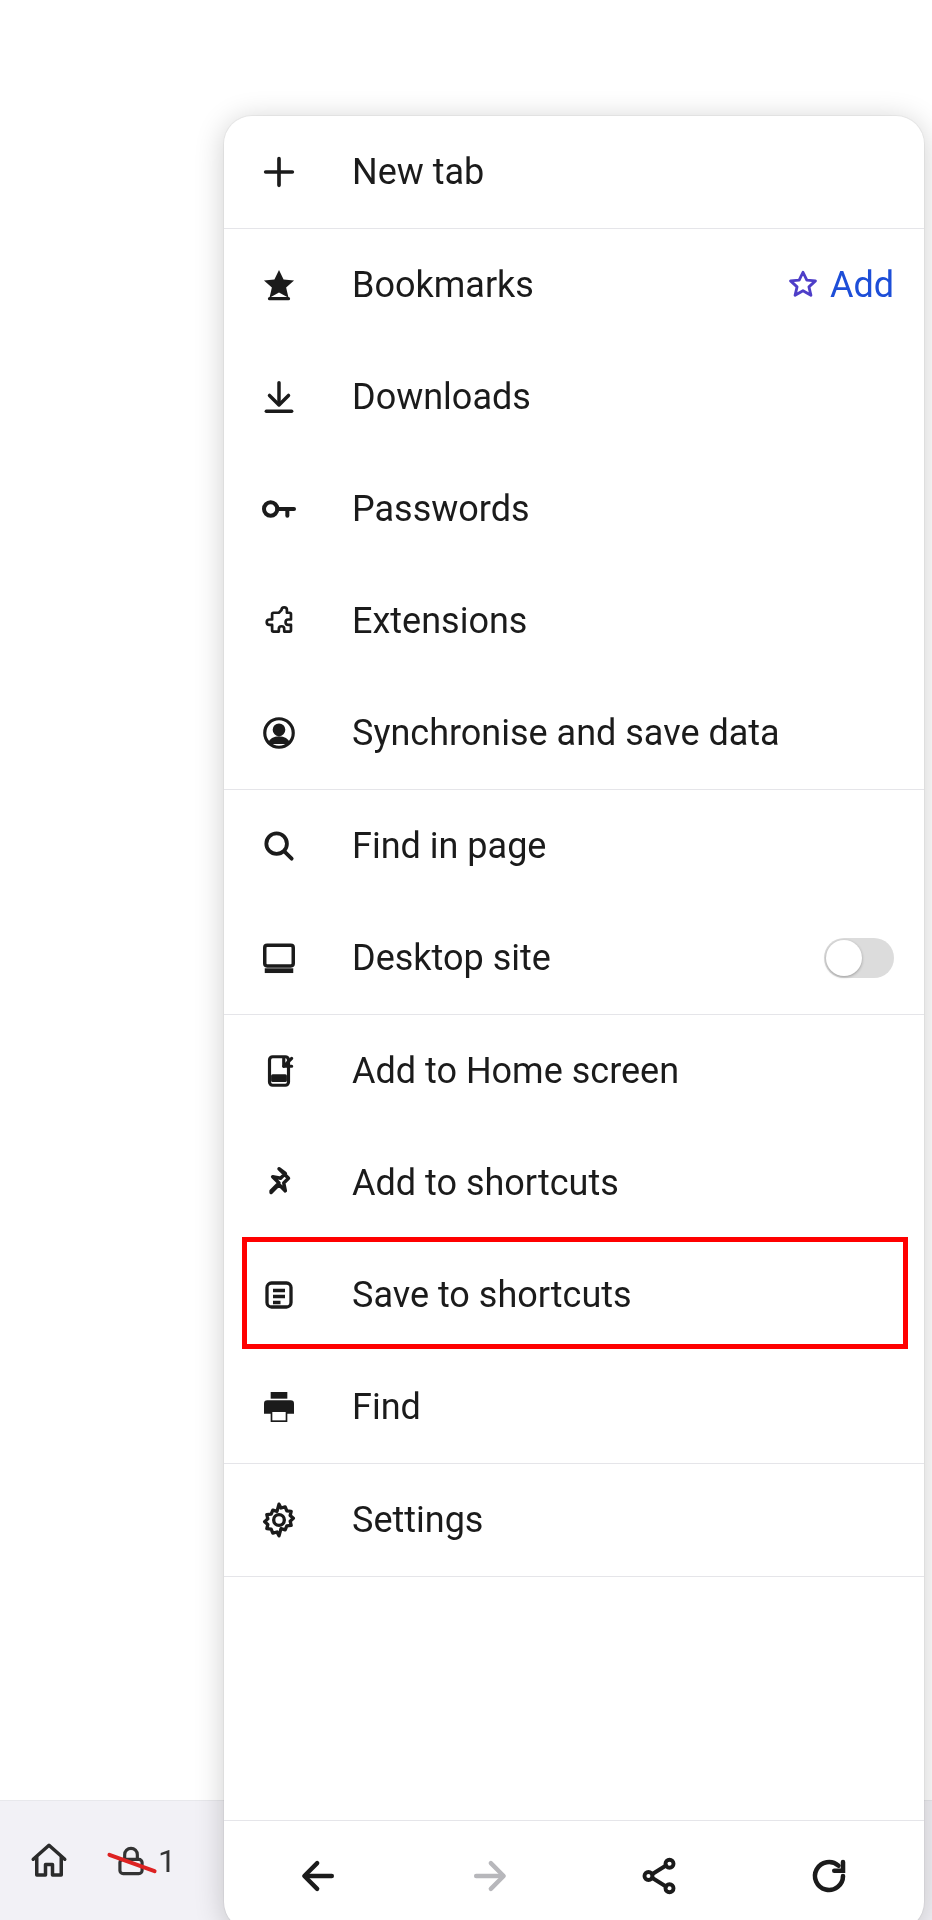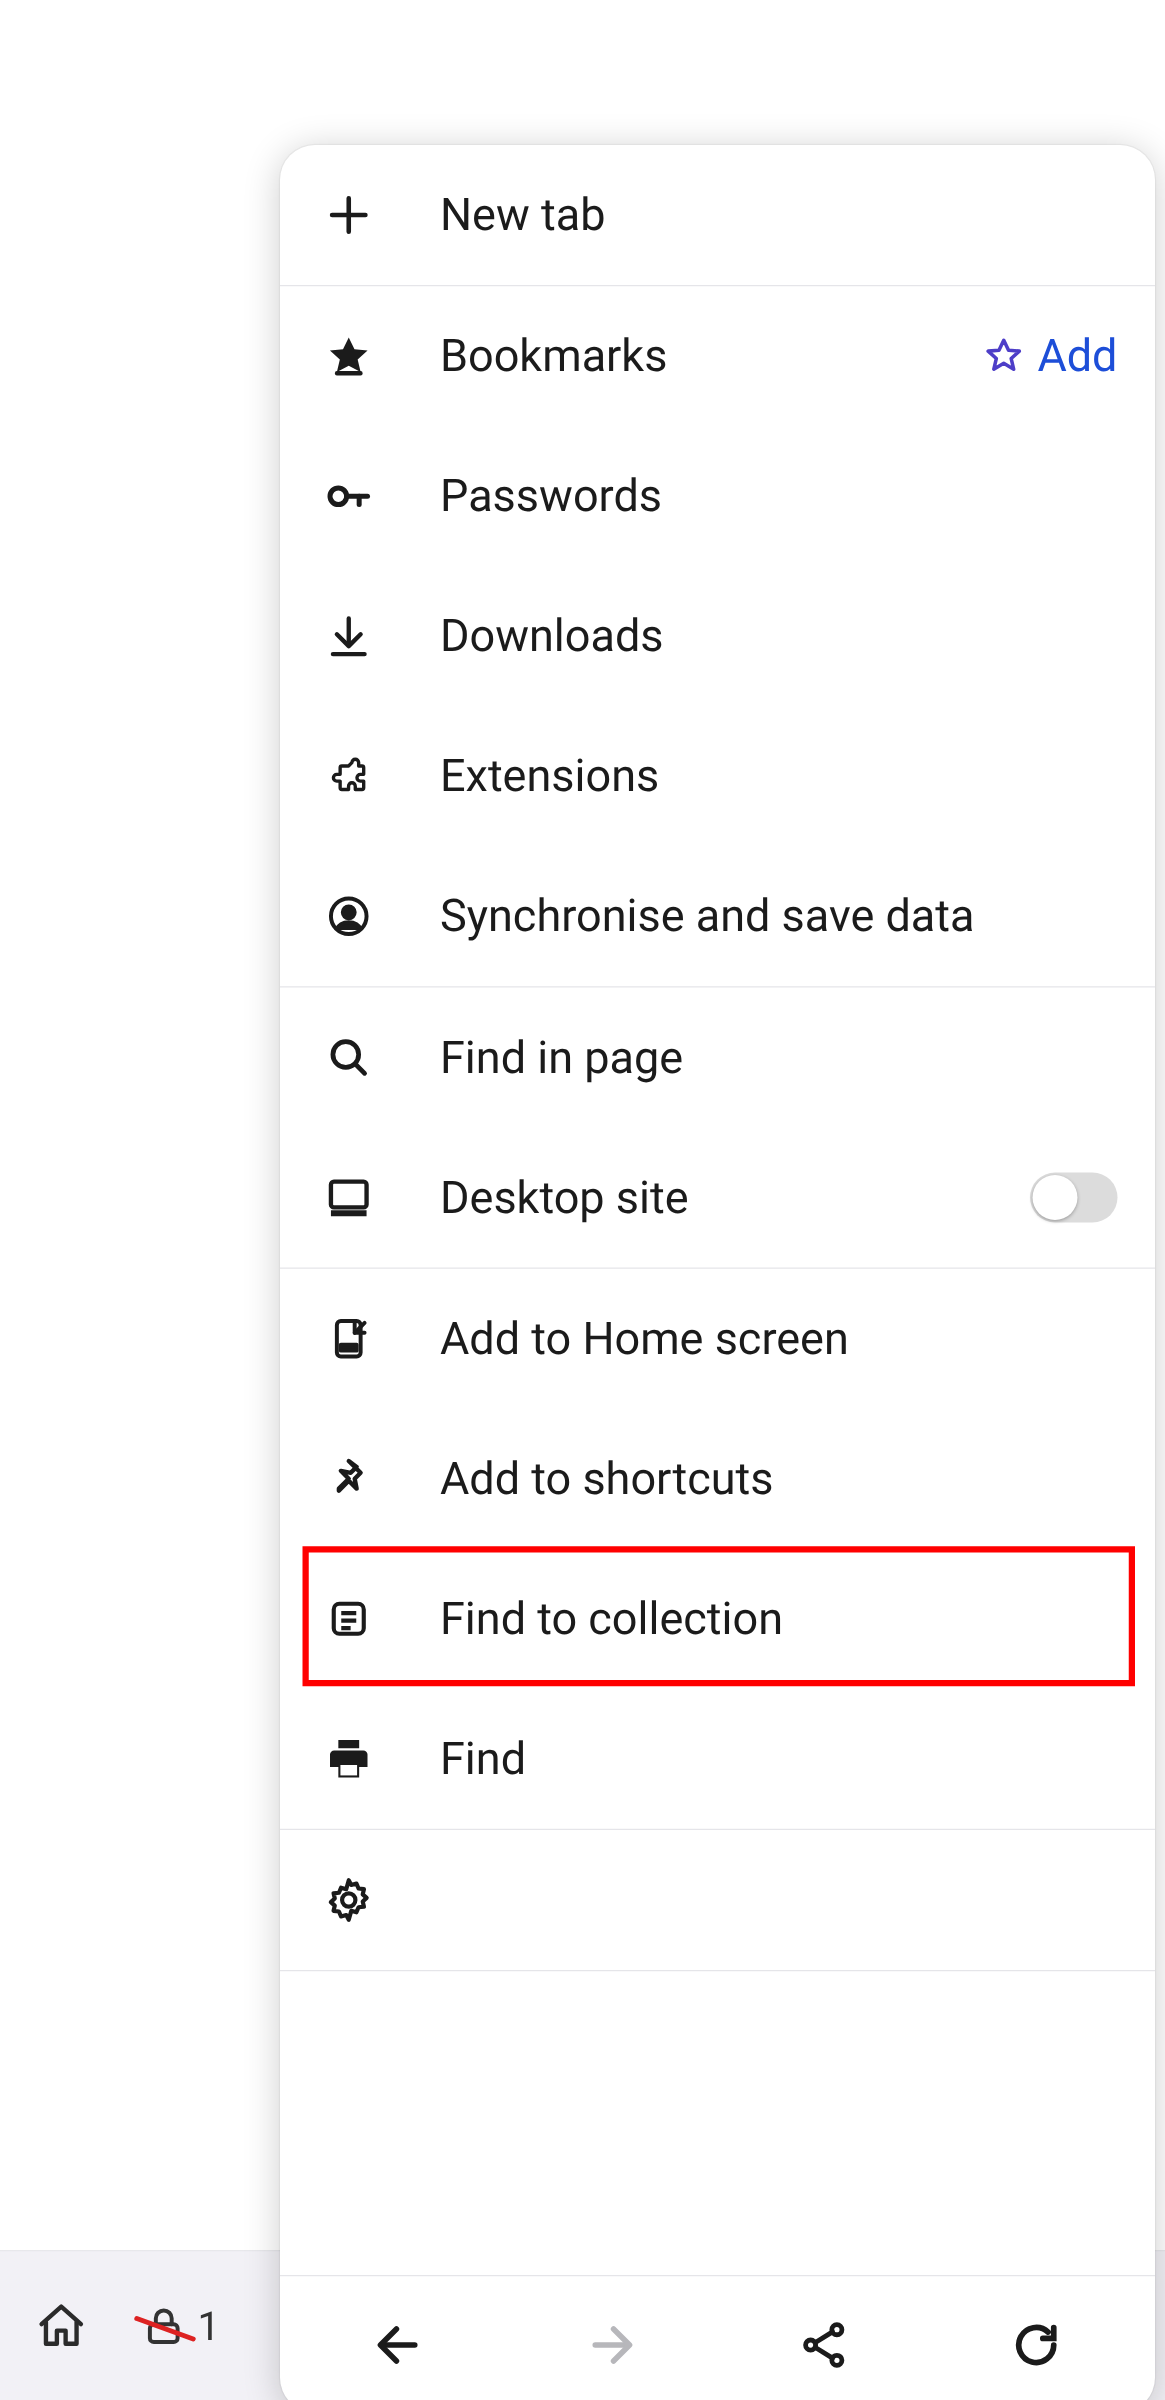--- a/index.html
+++ b/index.html
@@ -114,38 +114,38 @@
               <path d="M12 3l2.7 5.6 6.1.5-4.6 4.2 1.4 6L12 16l-5.6 3.3 1.4-6L3.2 9.1l6.1-.5z"></path>
             </svg>
         </span>
         <span>Add</span>
       </span>
     </div>
 
 
     <div class="menu-item">
       <span class="icon">
+        <svg viewBox="0 0 24 24" width="38" height="38" fill="none" stroke="currentColor" stroke-width="2.2" stroke-linecap="round" stroke-linejoin="round">
+            <path d="M12 3v12"></path>
+            <path d="M6 11l6 6 6-6"></path>
+            <path d="M4 21h16"></path>
+          </svg>
+      </span>
+      <span class="label">Downloads</span>
+    </div>
+
+    <div class="menu-item">
+      <span class="icon">
         <svg viewBox="0 0 24 24" width="40" height="40" fill="none" stroke="currentColor" stroke-width="2.4" stroke-linecap="round">
             <circle cx="7" cy="12" r="4"></circle>
             <path d="M11 12h10"></path>
             <path d="M17 12v4"></path>
           </svg>
       </span>
       <span class="label">Passwords</span>
-    </div>
-
-    <div class="menu-item">
-      <span class="icon">
-        <svg viewBox="0 0 24 24" width="38" height="38" fill="none" stroke="currentColor" stroke-width="2.2" stroke-linecap="round" stroke-linejoin="round">
-            <path d="M12 3v12"></path>
-            <path d="M6 11l6 6 6-6"></path>
-            <path d="M4 21h16"></path>
-          </svg>
-      </span>
-      <span class="label">Downloads</span>
     </div>
 
     <div class="menu-item">
       <span class="icon">
         <svg viewBox="0 0 24 24" width="38" height="38" fill="none" stroke="currentColor" stroke-width="2" stroke-linejoin="round">
             <path d="M14 4a2 2 0 1 1 4 0v2h2a1 1 0 0 1 1 1v4h-2a2 2 0 1 0 0 4h2v4a1 1 0 0 1-1 1h-4v-2a2 2 0 1 0-4 0v2H8a1 1 0 0 1-1-1v-4H5a2 2 0 1 1 0-4h2V7a1 1 0 0 1 1-1h4z" transform="scale(0.85) translate(2,2)"></path>
           </svg>
       </span>
       <span class="label">Extensions</span>
     </div>
@@ -206,21 +206,21 @@
       <span class="label">Add to shortcuts</span>
     </div>
 
     <div class="menu-item">
       <span class="icon">
         <svg viewBox="0 0 24 24" width="36" height="36" fill="none" stroke="currentColor" stroke-width="2.2" stroke-linejoin="round">
             <rect x="4" y="4" width="16" height="16" rx="3"></rect>
             <path d="M8 9h8M8 13h8M8 17h5"></path>
           </svg>
       </span>
-      <span class="label">Find to collection</span>
+      <span class="label">Save to shortcuts</span>
     </div>
 
     <div class="menu-item">
       <span class="icon">
         <svg viewBox="0 0 24 24" width="40" height="40" fill="currentColor">
             <path d="M7 3h10v4H7z"></path>
             <path d="M5 8h14a2 2 0 0 1 2 2v6h-4v5H7v-5H3v-6a2 2 0 0 1 2-2z"></path>
             <rect x="8" y="15" width="8" height="5" fill="#fff"></rect>
           </svg>
       </span>
@@ -228,20 +228,21 @@
     </div>
     <div class="divider"></div>
 
     <div class="menu-item">
       <span class="icon">
         <svg viewBox="0 0 24 24" width="40" height="40" fill="none" stroke="currentColor" stroke-width="2" stroke-linejoin="round">
             <circle cx="12" cy="12" r="3.2"></circle>
             <path d="M12 2.5l1.2 2.3 2.5-.7 1 2.4 2.6.3-.6 2.5 1.9 1.7-1.9 1.7.6 2.5-2.6.3-1 2.4-2.5-.7L12 21.5l-1.2-2.3-2.5.7-1-2.4-2.6-.3.6-2.5L3.4 13l1.9-1.7-.6-2.5 2.6-.3 1-2.4 2.5.7z"></path>
           </svg>
       </span>
+      <span class="label">Settings</span>
     </div>
     <div class="divider"></div>
 
   </div>
 
   <div class="menu-nav">
     <div class="nav-btn">
       <svg viewBox="0 0 24 24" width="44" height="44" fill="none" stroke="currentColor" stroke-width="2.4" stroke-linecap="round" stroke-linejoin="round">
           <path d="M19 12H5"></path>
           <path d="M11 5l-7 7 7 7"></path>

